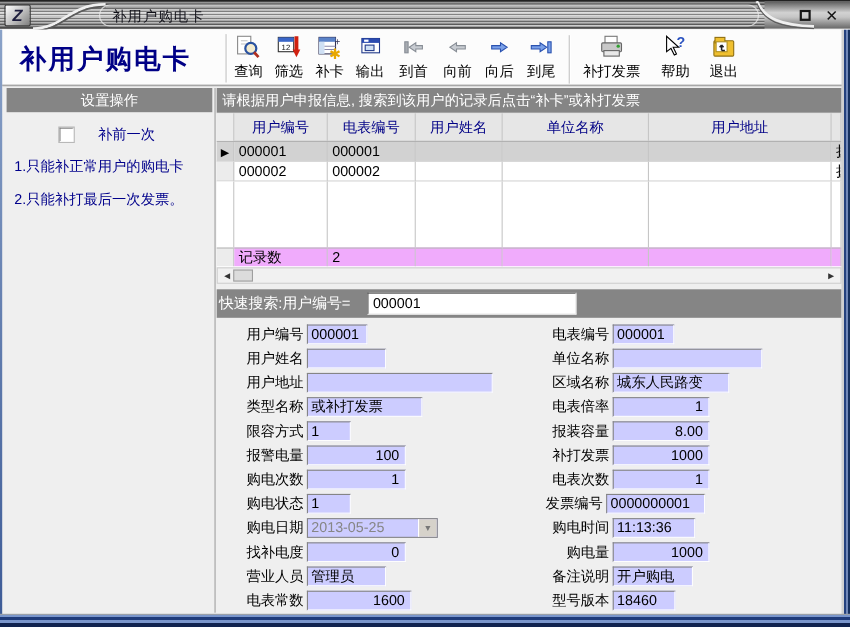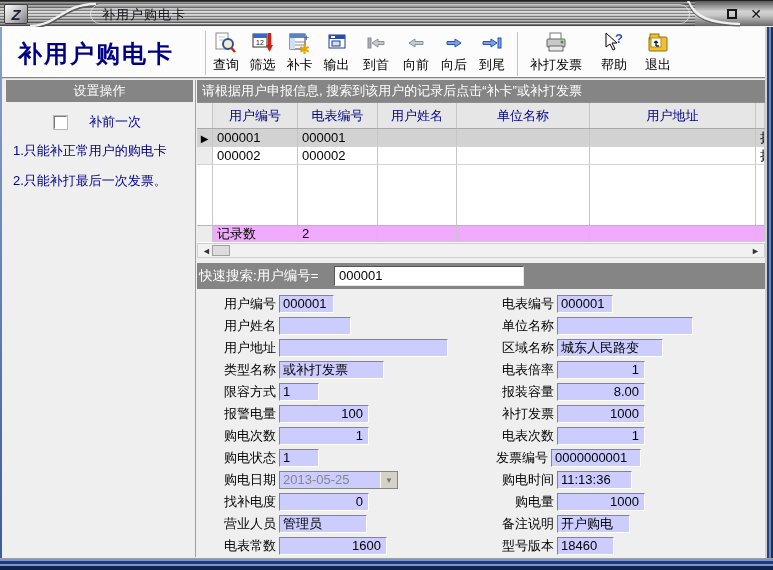--- a/index.html
+++ b/index.html
@@ -345,25 +345,25 @@
       <span class="cval">2013-05-25</span>
       <span class="cbtn">▼</span>
     </span>
   </div>
   <div class="frow lft" style="top:204px">
       <span class="flabel">找补电度</span>
       <span class="fbox num" style="width:90px">0</span>
     </div>
   <div class="frow lft" style="top:226px">
       <span class="flabel">营业人员</span>
-      <span class="fbox" style="width:88px">管理员</span>
+      <span class="fbox" style="width:72px">管理员</span>
     </div>
   <div class="frow lft" style="top:248px">
       <span class="flabel">电表常数</span>
-      <span class="fbox num" style="width:108px">1600</span>
+      <span class="fbox num" style="width:95px">1600</span>
     </div>
 
   <div class="frow rgt" style="left:283px; top:6px">
       <span class="flabel">电表编号</span>
       <span class="fbox" style="width:56px">000001</span>
     </div>
   <div class="frow rgt" style="left:283px; top:28px">
       <span class="flabel">单位名称</span>
       <span class="fbox" style="width:136px"></span>
     </div>

